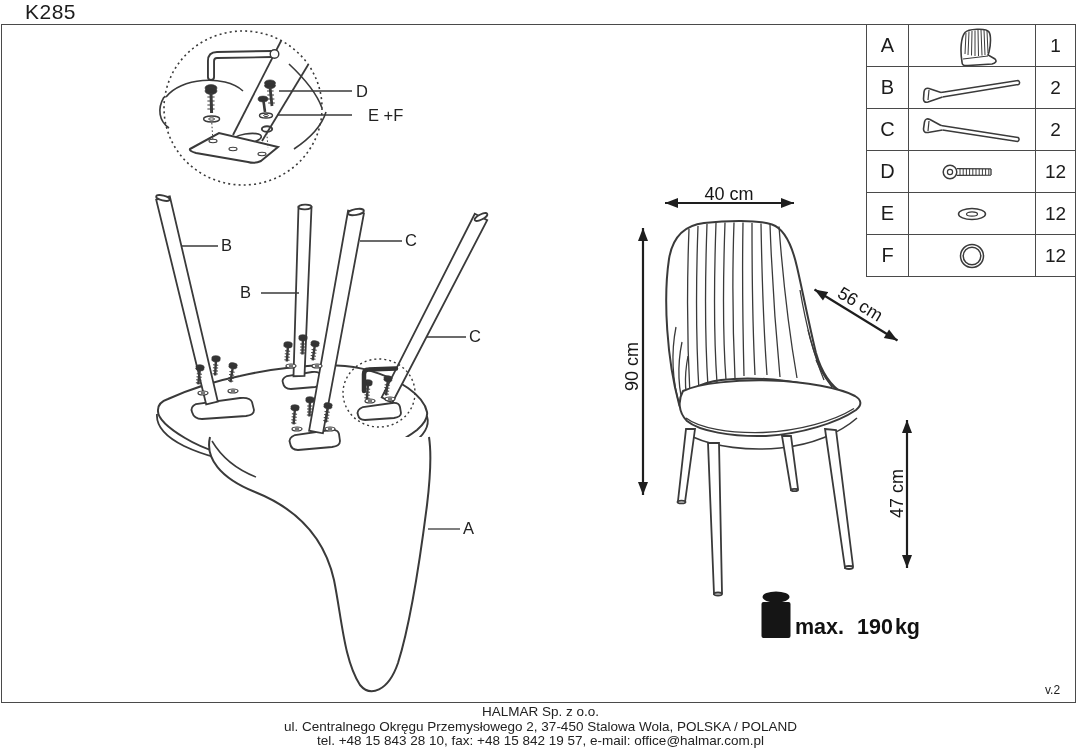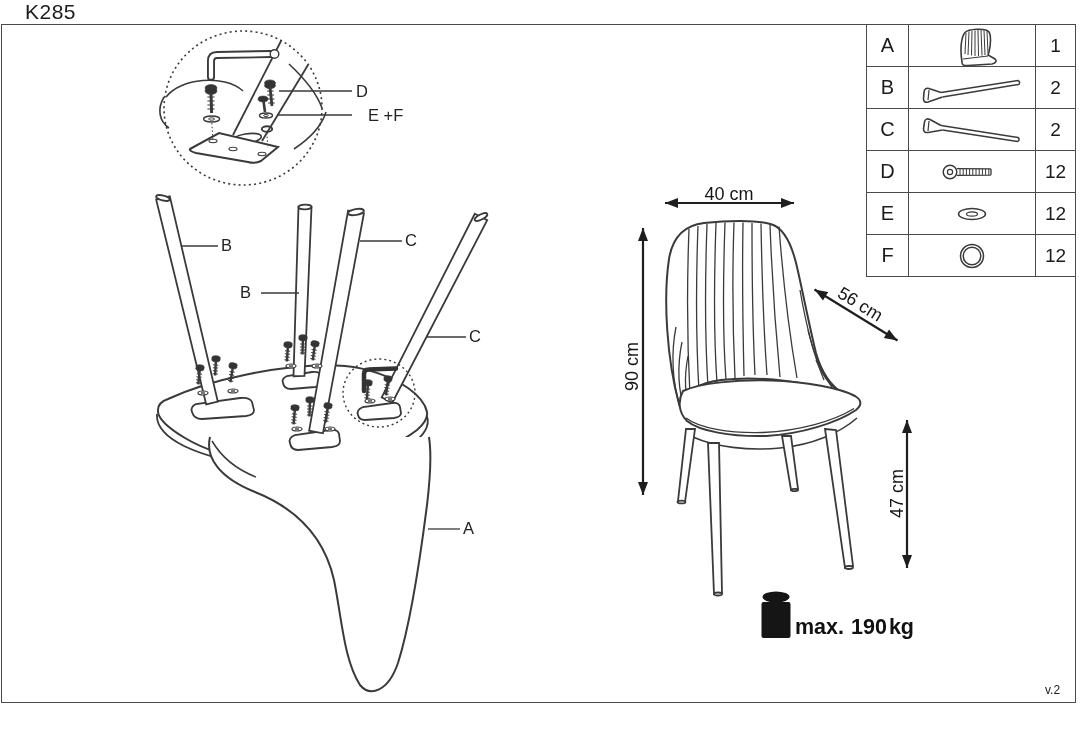--- a/index.html
+++ b/index.html
@@ -14,21 +14,21 @@
   .rot-diag{transform:rotate(31.5deg);}
   .parts{position:absolute;left:866px;top:24px;width:210px;height:253px;box-sizing:border-box;
          border:1.6px solid #4a4a4a;display:flex;flex-direction:column;background:transparent;}
   .pt-row{display:flex;flex:1;border-top:1.5px solid #4a4a4a;min-height:0;}
   .pt-row:first-child{border-top:none;}
   .pt-letter{width:42px;display:flex;align-items:center;justify-content:center;font-size:20px;
              border-right:1.5px solid #4a4a4a;box-sizing:border-box;}
   .pt-icon{flex:1;display:flex;align-items:center;justify-content:center;}
   .pt-qty{width:40px;display:flex;align-items:center;justify-content:center;font-size:19px;
           border-left:1.5px solid #4a4a4a;box-sizing:border-box;}
-  .maxload{position:absolute;left:795px;top:615px;display:flex;gap:7px;font-size:21.5px;font-weight:700;color:#111;}
+  .maxload{position:absolute;left:795px;top:615px;display:flex;gap:13px;font-size:21.5px;font-weight:700;color:#111;}
   .maxkg{display:flex;gap:2px;}
   .version{position:absolute;left:1045px;top:683px;font-size:12px;}
   .footer{position:absolute;left:0;top:705px;width:100%;text-align:center;font-size:13.5px;
           line-height:14.6px;color:#222;}
 </style>
 </head>
 <body>
 
 <div class="page">
 
@@ -315,14 +315,19 @@
           <circle cx="15" cy="15" r="11.5" stroke-width="1.5"></circle>
           <circle cx="15" cy="15" r="8.8" stroke-width="1.5"></circle>
         </svg>
       </div>
       <div class="pt-qty">12</div>
     </div>
   </div>
 
   <div class="version">v.2</div>
 
+  <div class="footer">
+    <div>HALMAR Sp. z o.o.</div>
+    <div>ul. Centralnego Okręgu Przemysłowego 2, 37-450 Stalowa Wola, POLSKA / POLAND</div>
+    <div>tel. +48 15 843 28 10, fax: +48 15 842 19 57, e-mail: office@halmar.com.pl</div>
+  </div>
 
 </div>
 
 </body></html>

